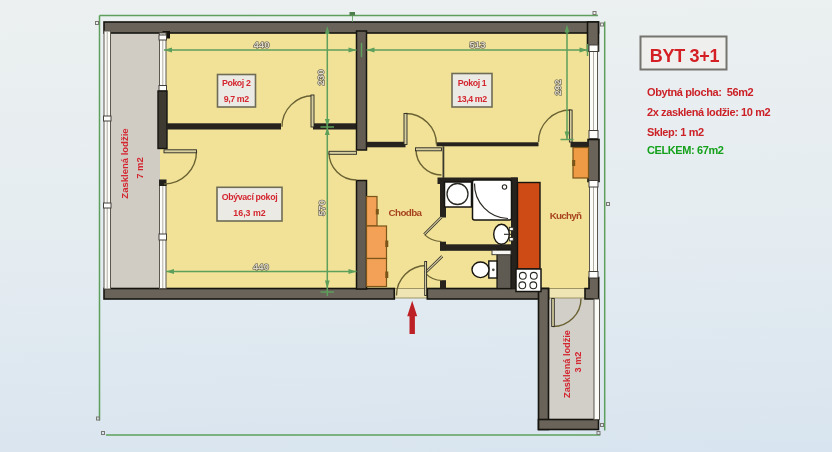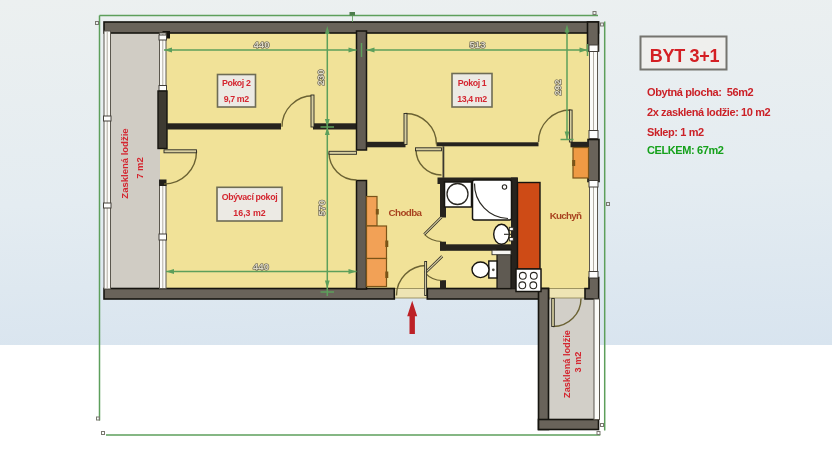--- a/index.html
+++ b/index.html
@@ -1,17 +1,17 @@
 <!DOCTYPE html>
 <html><head>
 <meta charset="utf-8">
 <style>
 html,body{margin:0;padding:0;}
 body{width:832px;height:452px;overflow:hidden;font-family:"Liberation Sans",sans-serif;}
-#page{width:832px;height:345px;background:linear-gradient(178deg,#ecf0f0 0%,#e4ecf1 55%,#d8e4ef 100%);}
+#page{width:832px;height:452px;background:linear-gradient(178deg,#ecf0f0 0%,#e4ecf1 55%,#d8e4ef 100%);}
 svg{display:block;}
 </style>
 </head>
 <body>
 <div id="page">
 <svg width="832" height="452" viewBox="0 0 832 452" xmlns="http://www.w3.org/2000/svg">
 
 <g id="plan">
 
 <rect x="158" y="31" width="431" height="259" fill="#f1e298"></rect>

